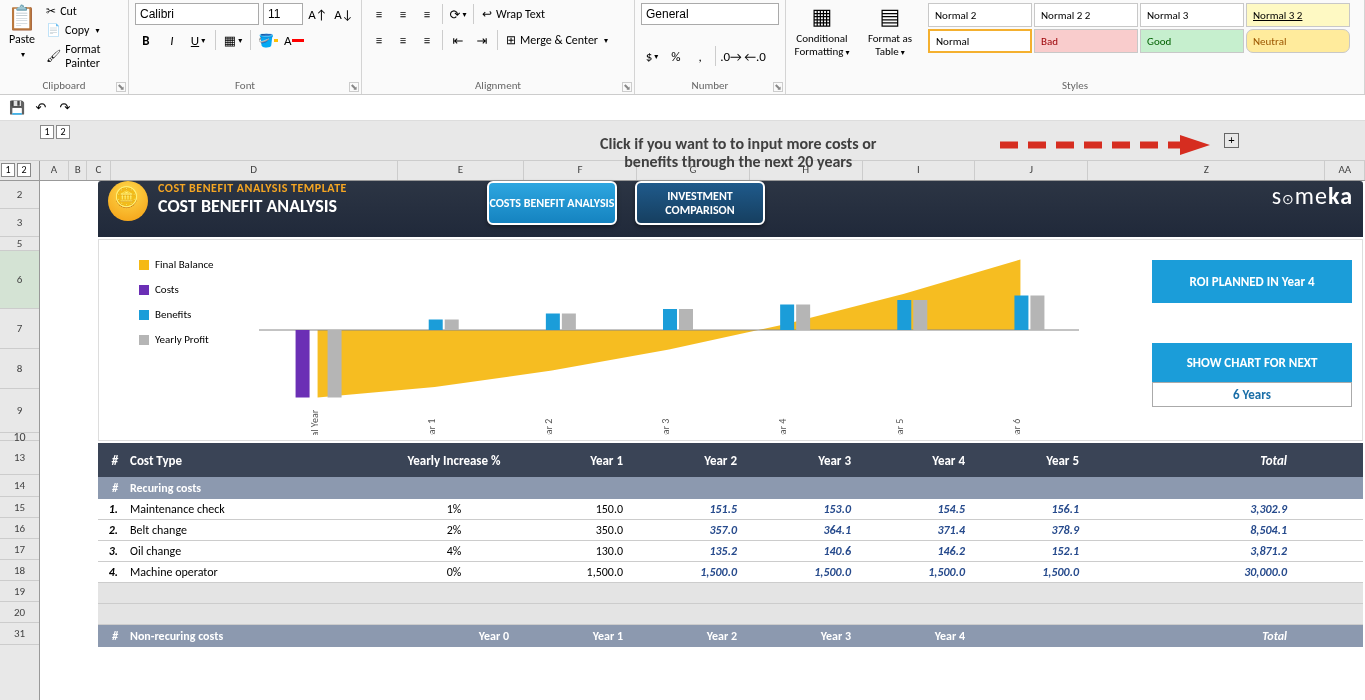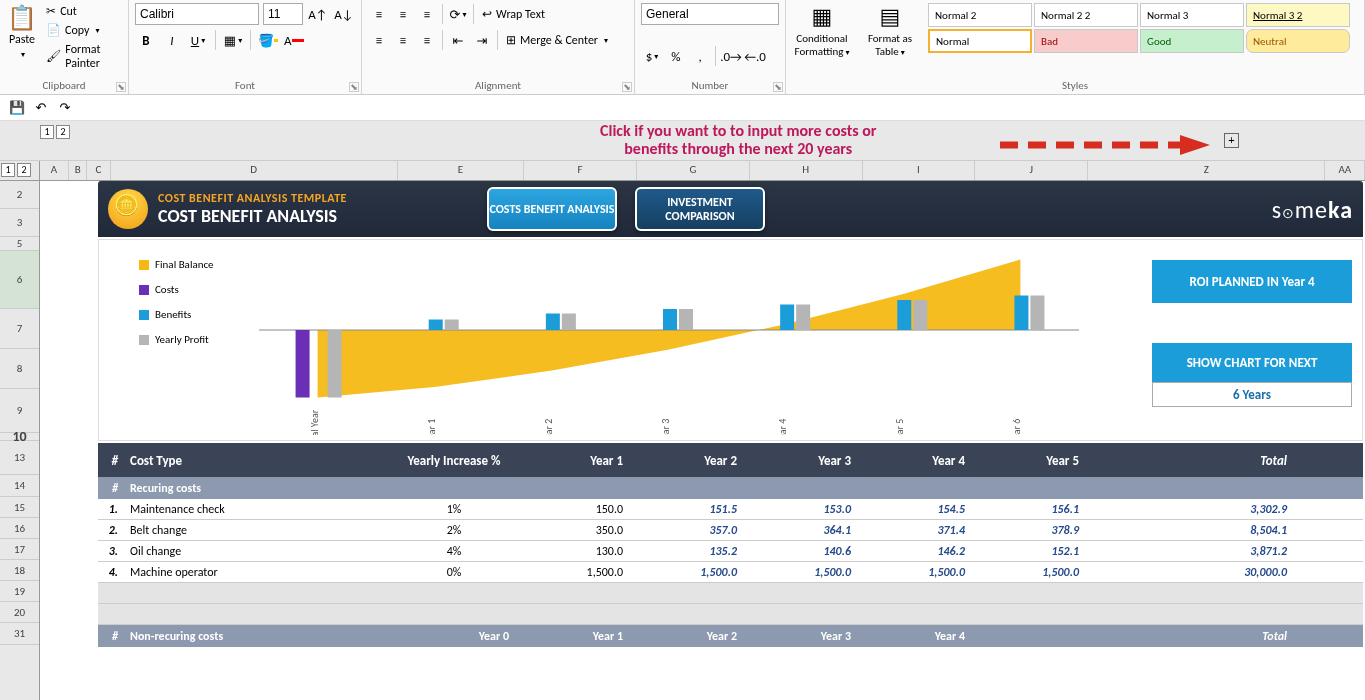--- a/index.html
+++ b/index.html
@@ -54,41 +54,41 @@
 .cs-neutral { background: #ffeb9c; color: #9c5700; border-radius: 7px; }
 
 
 .qat { display: flex; gap: 6px; padding: 4px 8px; align-items: center; border-bottom: 1px solid #ddd; height: 26px; }
 .qat-btn { width: 18px; height: 18px; display: flex; align-items: center; justify-content: center; font-size: 13px; }
 
 
 .outline-bar { display: flex; align-items: center; background: #e8e8e8; border-bottom: 1px solid #ccc; height: 40px; padding-left: 40px; position: relative; }
 .outline-levels-row { display: flex; gap: 2px; position: absolute; left: 40px; top: 4px; }
 .outline-lvl { width: 14px; height: 14px; border: 1px solid #888; text-align: center; font-size: 10px; line-height: 12px; background: #fff; }
-.red-callout { position: absolute; left: 600px; top: 1px; color: #be185d; font-weight: bold; font-size: 16px; text-align: center; line-height: 18px; }
+.red-callout { position: absolute; left: 600px; top: 14px; color: #404040; font-weight: bold; font-size: 16px; text-align: center; line-height: 18px; }
 .red-arrow { position: absolute; left: 1000px; top: 12px; }
 .expand-box { position: absolute; left: 1224px; top: 12px; width: 15px; height: 15px; border: 1px solid #666; text-align: center; line-height: 12px; font-size: 12px; }
 
 
 .col-letters { display: flex; background: #e8e8e8; border-bottom: 1px solid #999; height: 20px; }
 .corner { width: 40px; border-right: 1px solid #999; background: #e8e8e8; display: flex; }
 .corner-lvl { width: 14px; height: 14px; border: 1px solid #888; text-align: center; font-size: 10px; line-height: 12px; background: #fff; margin: 2px 1px; }
 .col-letter { border-right: 1px solid #ccc; text-align: center; font-size: 11px; color: #444; padding-top: 2px; }
 
 
 .grid-area { display: flex; height: 519px; }
 .row-headers { width: 40px; background: #e8e8e8; border-right: 1px solid #999; }
 .row-hdr { height: 24px; border-bottom: 1px solid #ccc; text-align: center; font-size: 11px; color: #444; display: flex; align-items: center; justify-content: center; position: relative; }
-.row-hdr.small { height: 8px; font-size: 14px; font-weight: bold; }
+.row-hdr.small { height: 8px; font-size: 12px; }
 .row-hdr.sel { background: #d4e3d4; }
 
 .sheet { flex: 1; position: relative; background: #fff; }
 
 
-.tpl-header { position: absolute; left: 58px; top: 0; width: 1265px; height: 56px; background: linear-gradient(#2c3544, #20293a); display: flex; align-items: center; padding: 0 10px; border-radius: 3px 3px 0 0; }
+.tpl-header { position: absolute; left: 58px; top: 0; width: 1265px; height: 56px; background: linear-gradient(#2c3544, #20293a); display: flex; align-items: flex-start; padding: 0 10px; border-radius: 3px 3px 0 0; }
 .tpl-icon { width: 40px; height: 40px; background: radial-gradient(circle at 50% 30%, #ffdb4d, #f39c12); border-radius: 50%; margin-right: 10px; position: relative; }
 .tpl-icon::before { content: "🪙"; position: absolute; left: 6px; top: 4px; font-size: 20px; }
 .tpl-title-block { color: #fff; }
 .tpl-subtitle { font-size: 12px; color: #f5a623; font-weight: bold; letter-spacing: 0.5px; }
 .tpl-title { font-size: 18px; color: #fff; font-weight: 600; }
 .nav-buttons { display: flex; gap: 18px; margin-left: 140px; }
 .nav-btn { width: 130px; height: 44px; border-radius: 6px; color: #fff; font-weight: bold; font-size: 12px; text-align: center; display: flex; align-items: center; justify-content: center; box-shadow: 0 2px 4px rgba(0,0,0,0.4); border: 2px solid #fff; }
 .nav-btn.cba { background: linear-gradient(#2da6e0, #1583c0); }
 .nav-btn.inv { background: linear-gradient(#1f5a8b, #163f60); }
 .someka { margin-left: auto; color: #fff; font-size: 24px; font-weight: 300; letter-spacing: 1px; }

